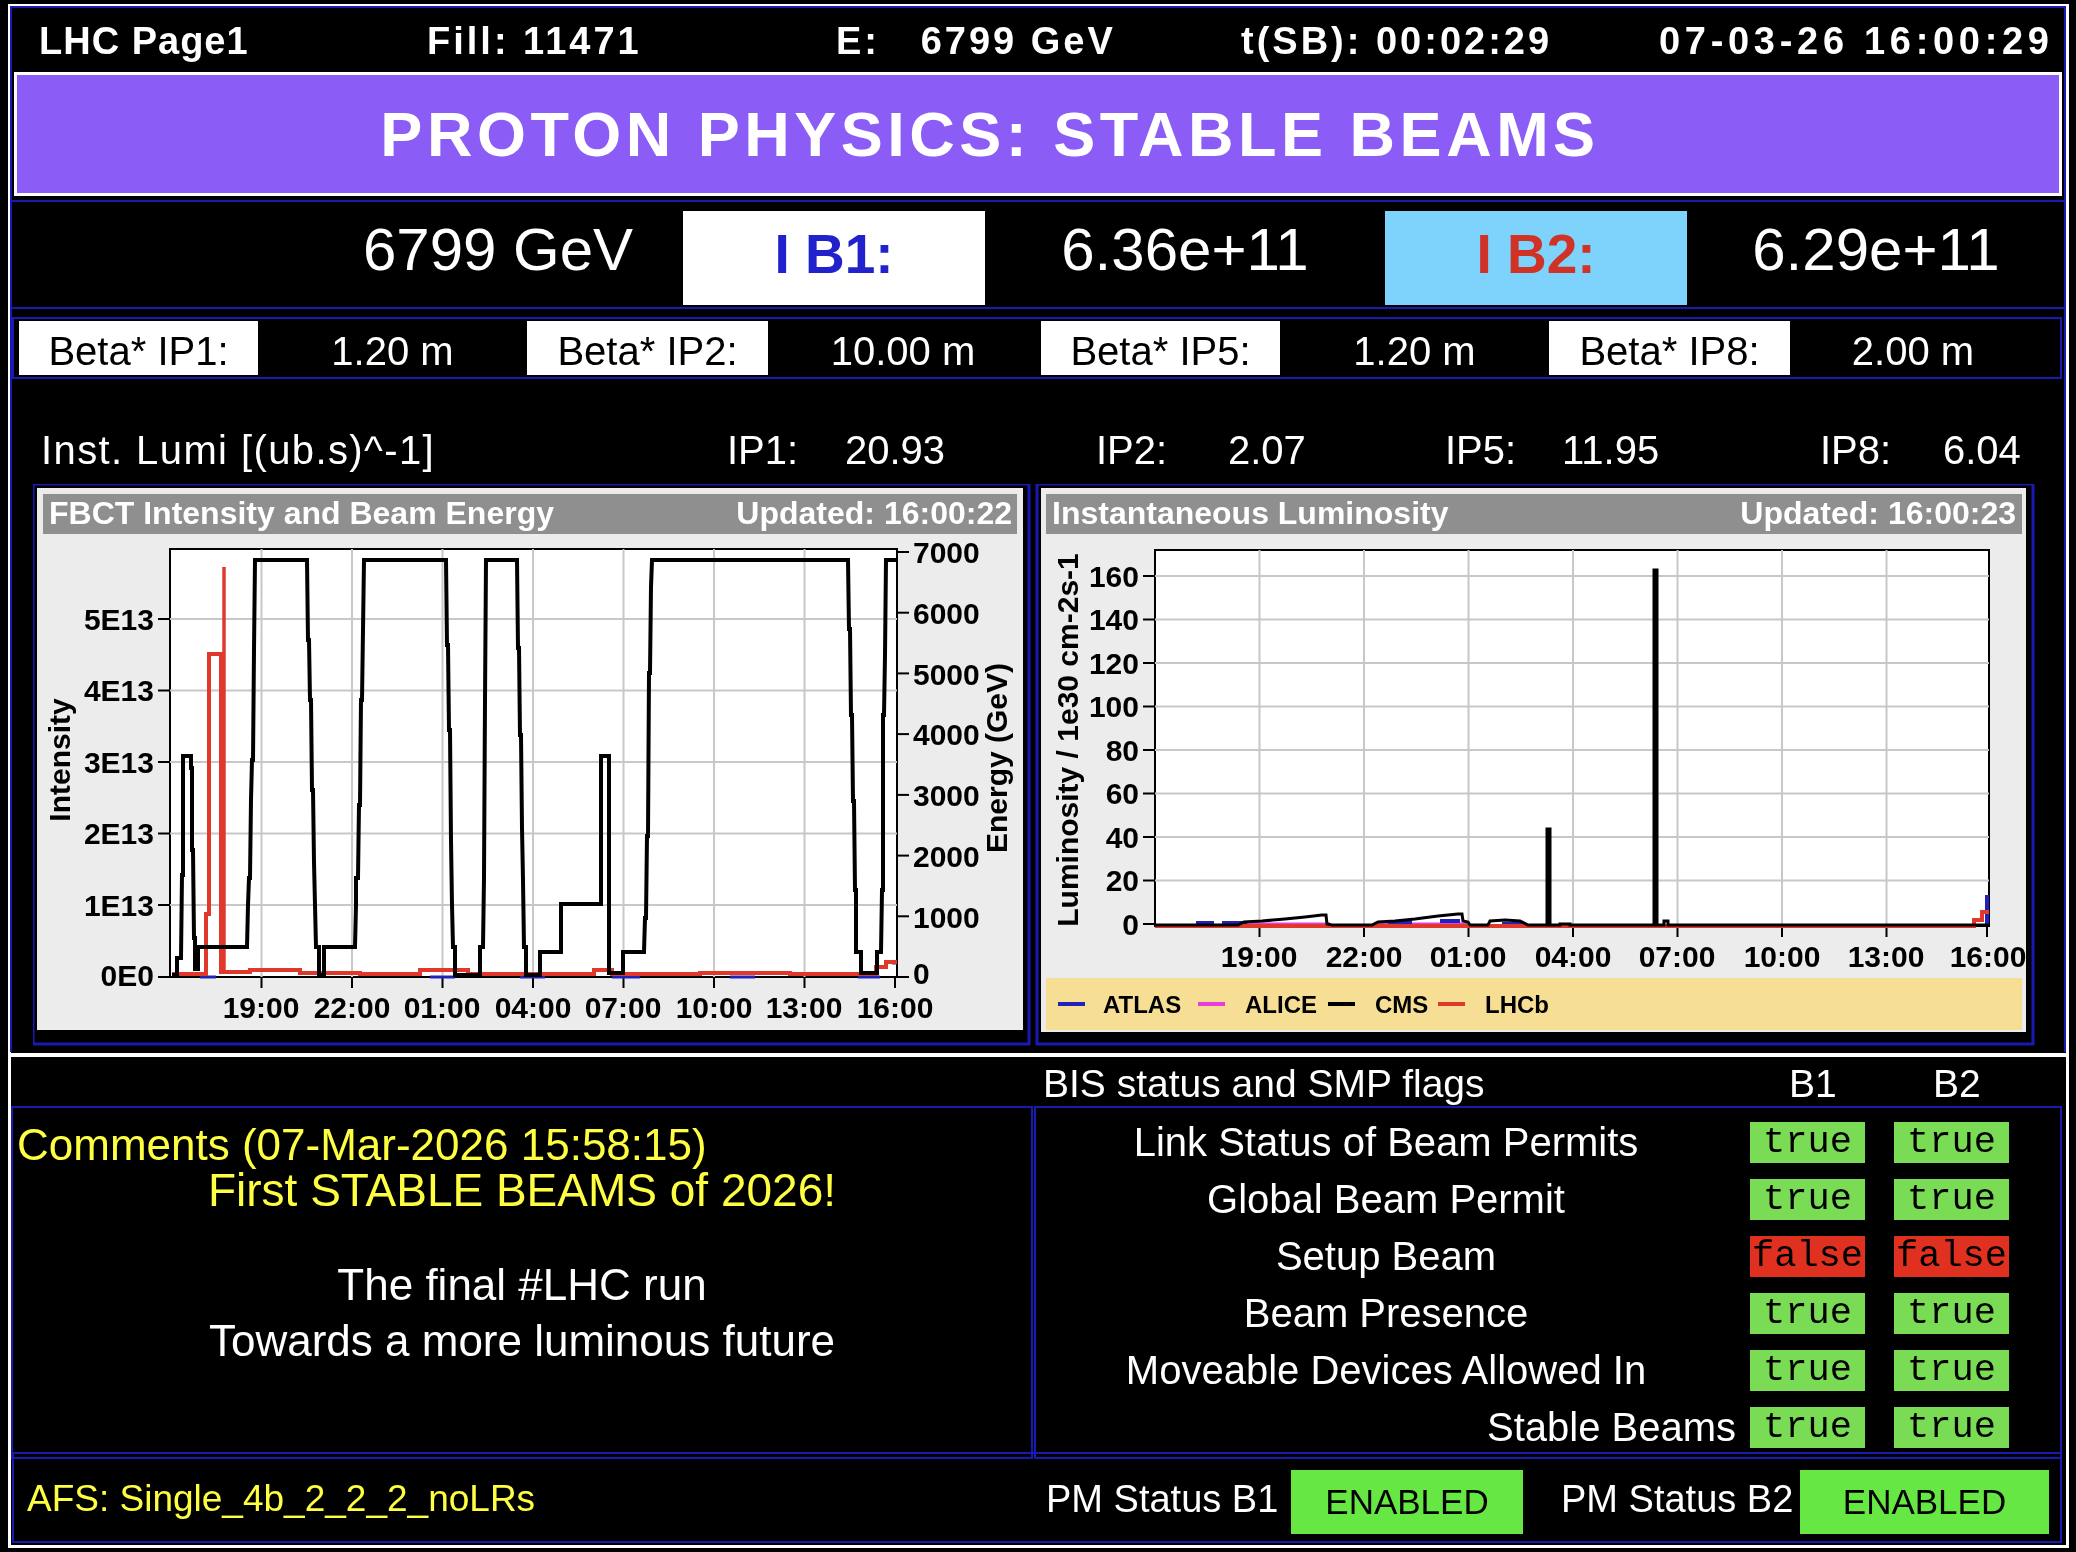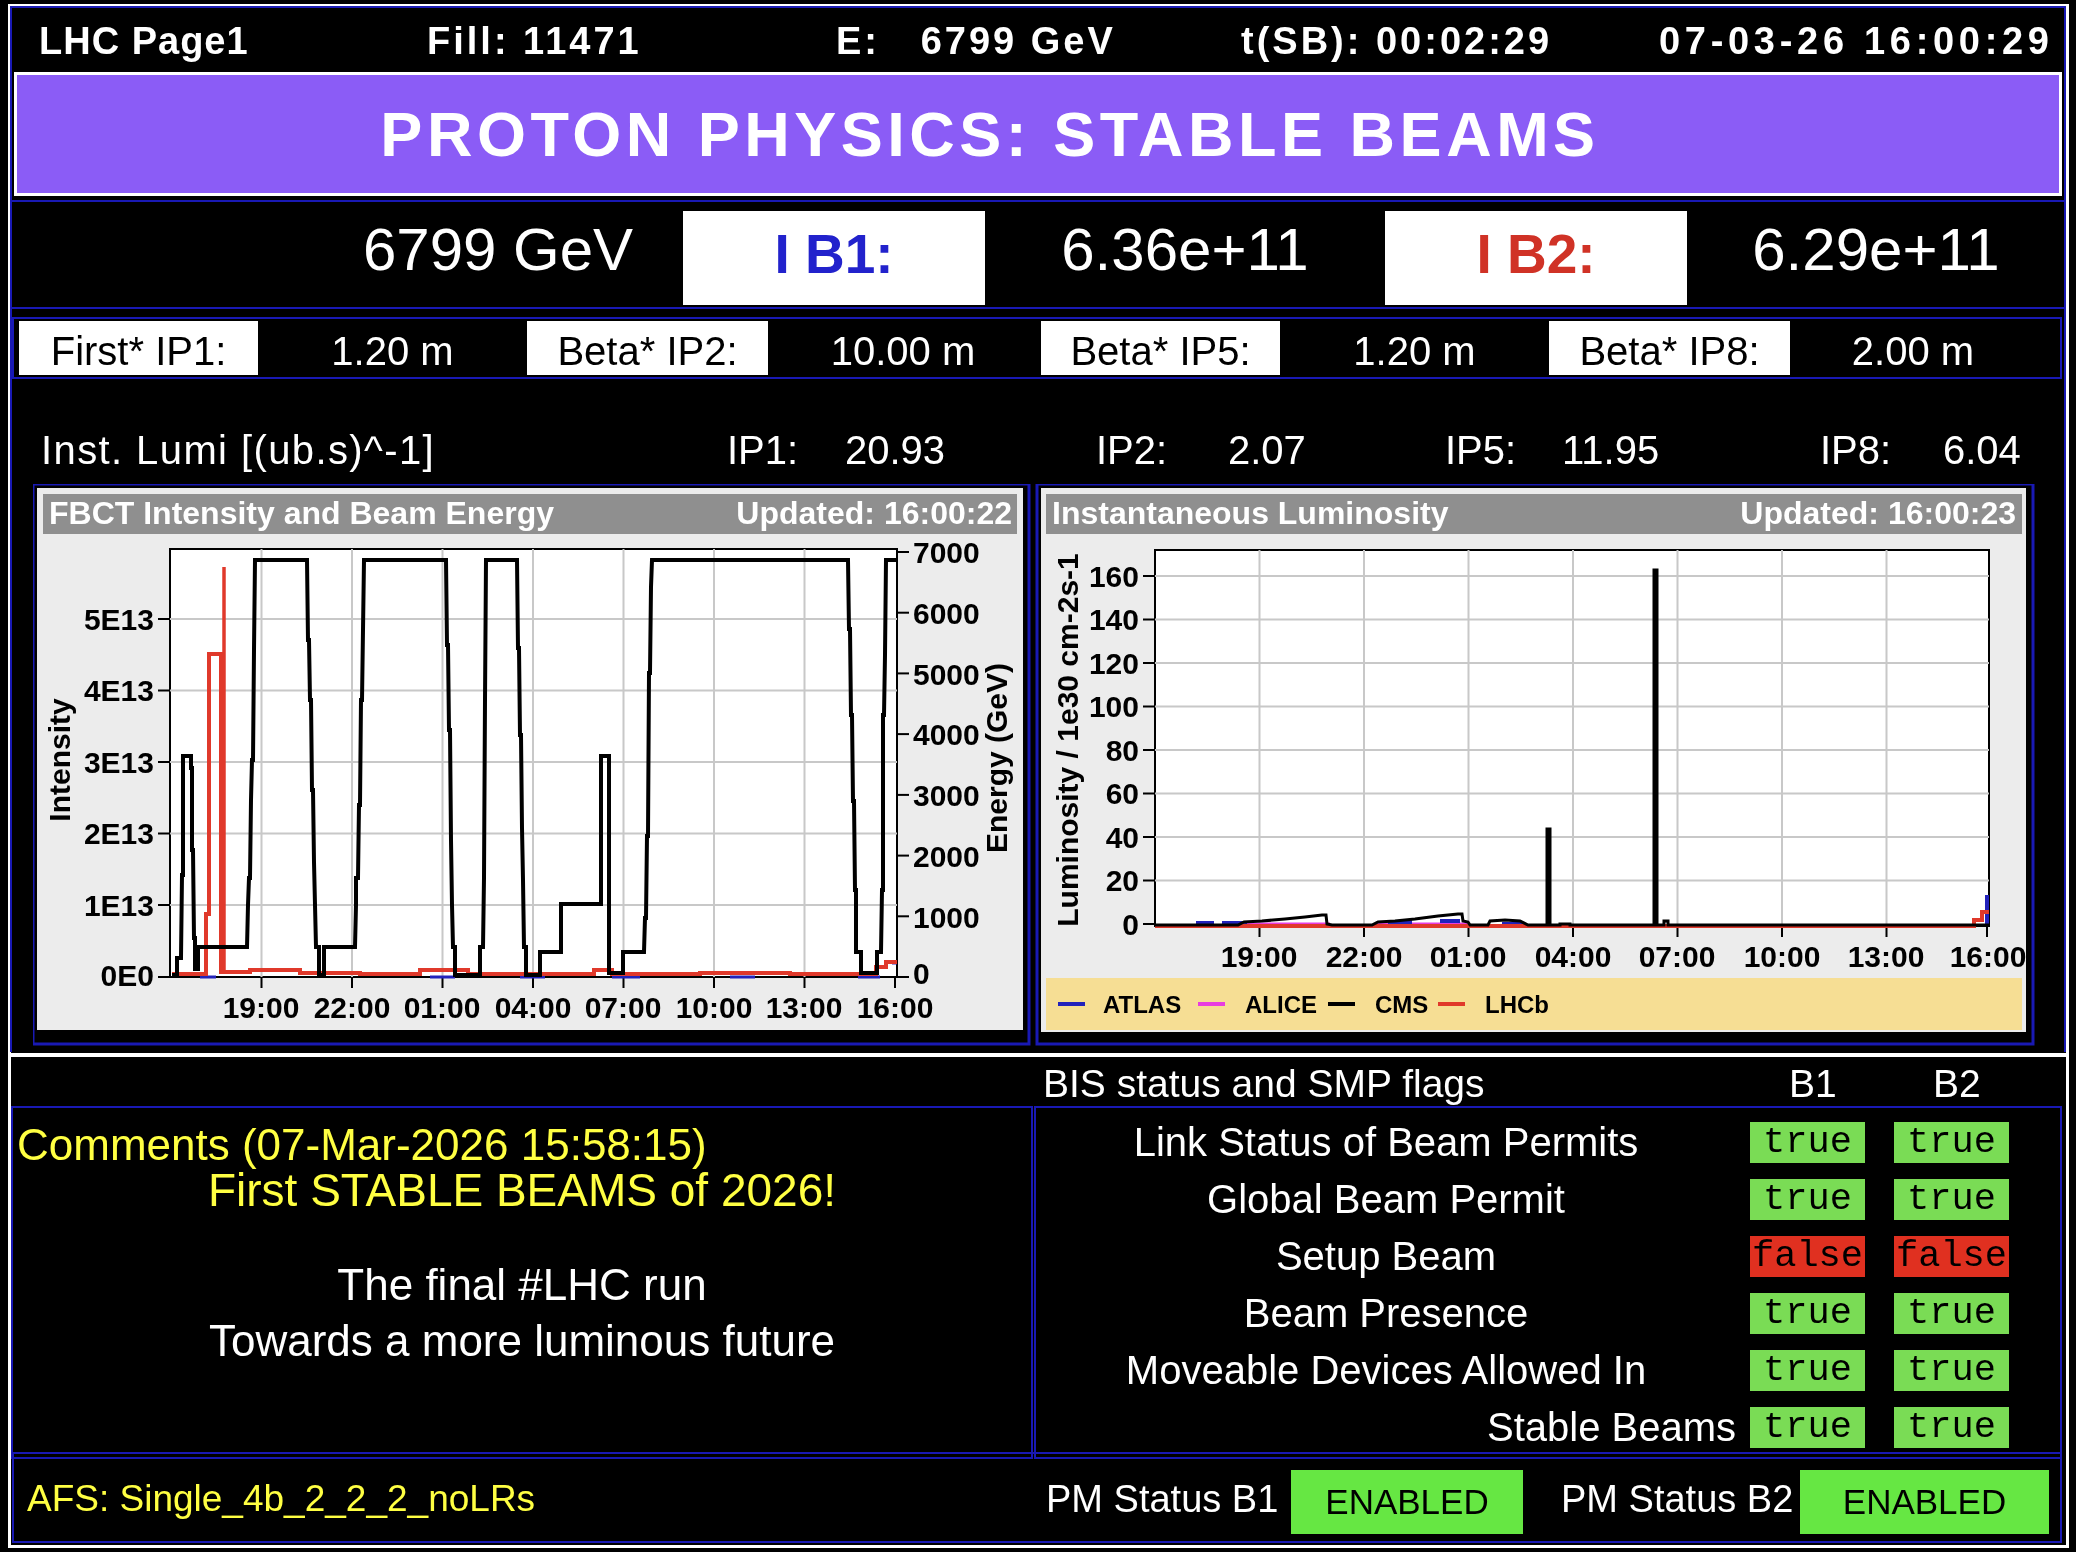--- a/index.html
+++ b/index.html
@@ -26,26 +26,26 @@
   </div>
 
   <div class="abs" style="left:14px;top:72px;width:2042px;height:118px;border:3px solid #fff;background:#8b5cf6;font-weight:bold;">
     <div class="abs wt" style="left:0;top:0;width:100%;height:100%;display:flex;align-items:center;justify-content:center;font-size:63px;letter-spacing:4.5px;padding-right:96px;box-sizing:border-box;">PROTON PHYSICS: STABLE BEAMS</div>
   </div>
 
   <div class="abs" style="left:11px;top:200px;width:2054px;height:105px;border-top:2px solid #1919b4;border-bottom:2px solid #1919b4;font-size:60px;">
     <div class="abs wt" style="left:270px;top:0;width:402px;height:103px;display:flex;align-items:center;justify-content:center;padding-left:32px;box-sizing:border-box;padding-bottom:8px;">6799 GeV</div>
     <div class="abs" style="left:672px;top:9px;width:302px;height:94px;background:#fff;color:#2222cc;font-weight:bold;font-size:55px;display:flex;align-items:center;justify-content:center;padding-bottom:8px;box-sizing:border-box;">I B1:</div>
     <div class="abs wt" style="left:974px;top:0;width:400px;height:103px;display:flex;align-items:center;justify-content:center;padding-bottom:8px;box-sizing:border-box;">6.36e+11</div>
-    <div class="abs" style="left:1374px;top:9px;width:302px;height:94px;background:#ffffff;color:#d03226;font-weight:bold;font-size:55px;display:flex;align-items:center;justify-content:center;padding-bottom:8px;box-sizing:border-box;">I B2:</div>
+    <div class="abs" style="left:1374px;top:9px;width:302px;height:94px;background:#7dd3fc;color:#d03226;font-weight:bold;font-size:55px;display:flex;align-items:center;justify-content:center;padding-bottom:8px;box-sizing:border-box;">I B2:</div>
     <div class="abs wt" style="left:1676px;top:0;width:378px;height:103px;display:flex;align-items:center;justify-content:center;padding-bottom:8px;box-sizing:border-box;">6.29e+11</div>
   </div>
 
   <div class="abs" style="left:12px;top:317px;width:2046px;height:58px;border:2px solid #1919b4;font-size:40px;">
-    <div class="abs" style="left:5px;top:2px;width:239px;height:54px;background:#fff;color:#000;display:flex;align-items:center;justify-content:center;padding-top:6px;box-sizing:border-box;">First* IP1:</div>
+    <div class="abs" style="left:5px;top:2px;width:239px;height:54px;background:#fff;color:#000;display:flex;align-items:center;justify-content:center;padding-top:6px;box-sizing:border-box;">Beta* IP1:</div>
     <div class="abs wt" style="left:244px;top:2px;width:269px;height:54px;display:flex;align-items:center;justify-content:center;padding-top:6px;box-sizing:border-box;">1.20 m</div>
     <div class="abs" style="left:513px;top:2px;width:241px;height:54px;background:#fff;color:#000;display:flex;align-items:center;justify-content:center;padding-top:6px;box-sizing:border-box;">Beta* IP2:</div>
     <div class="abs wt" style="left:754px;top:2px;width:270px;height:54px;display:flex;align-items:center;justify-content:center;padding-top:6px;box-sizing:border-box;">10.00 m</div>
     <div class="abs" style="left:1027px;top:2px;width:239px;height:54px;background:#fff;color:#000;display:flex;align-items:center;justify-content:center;padding-top:6px;box-sizing:border-box;">Beta* IP5:</div>
     <div class="abs wt" style="left:1266px;top:2px;width:269px;height:54px;display:flex;align-items:center;justify-content:center;padding-top:6px;box-sizing:border-box;">1.20 m</div>
     <div class="abs" style="left:1535px;top:2px;width:241px;height:54px;background:#fff;color:#000;display:flex;align-items:center;justify-content:center;padding-top:6px;box-sizing:border-box;">Beta* IP8:</div>
     <div class="abs wt" style="left:1764px;top:2px;width:270px;height:54px;display:flex;align-items:center;justify-content:center;padding-top:6px;box-sizing:border-box;">2.00 m</div>
   </div>
 
   <div class="abs wt" style="left:0;top:418px;width:2076px;height:60px;font-size:40px;">

